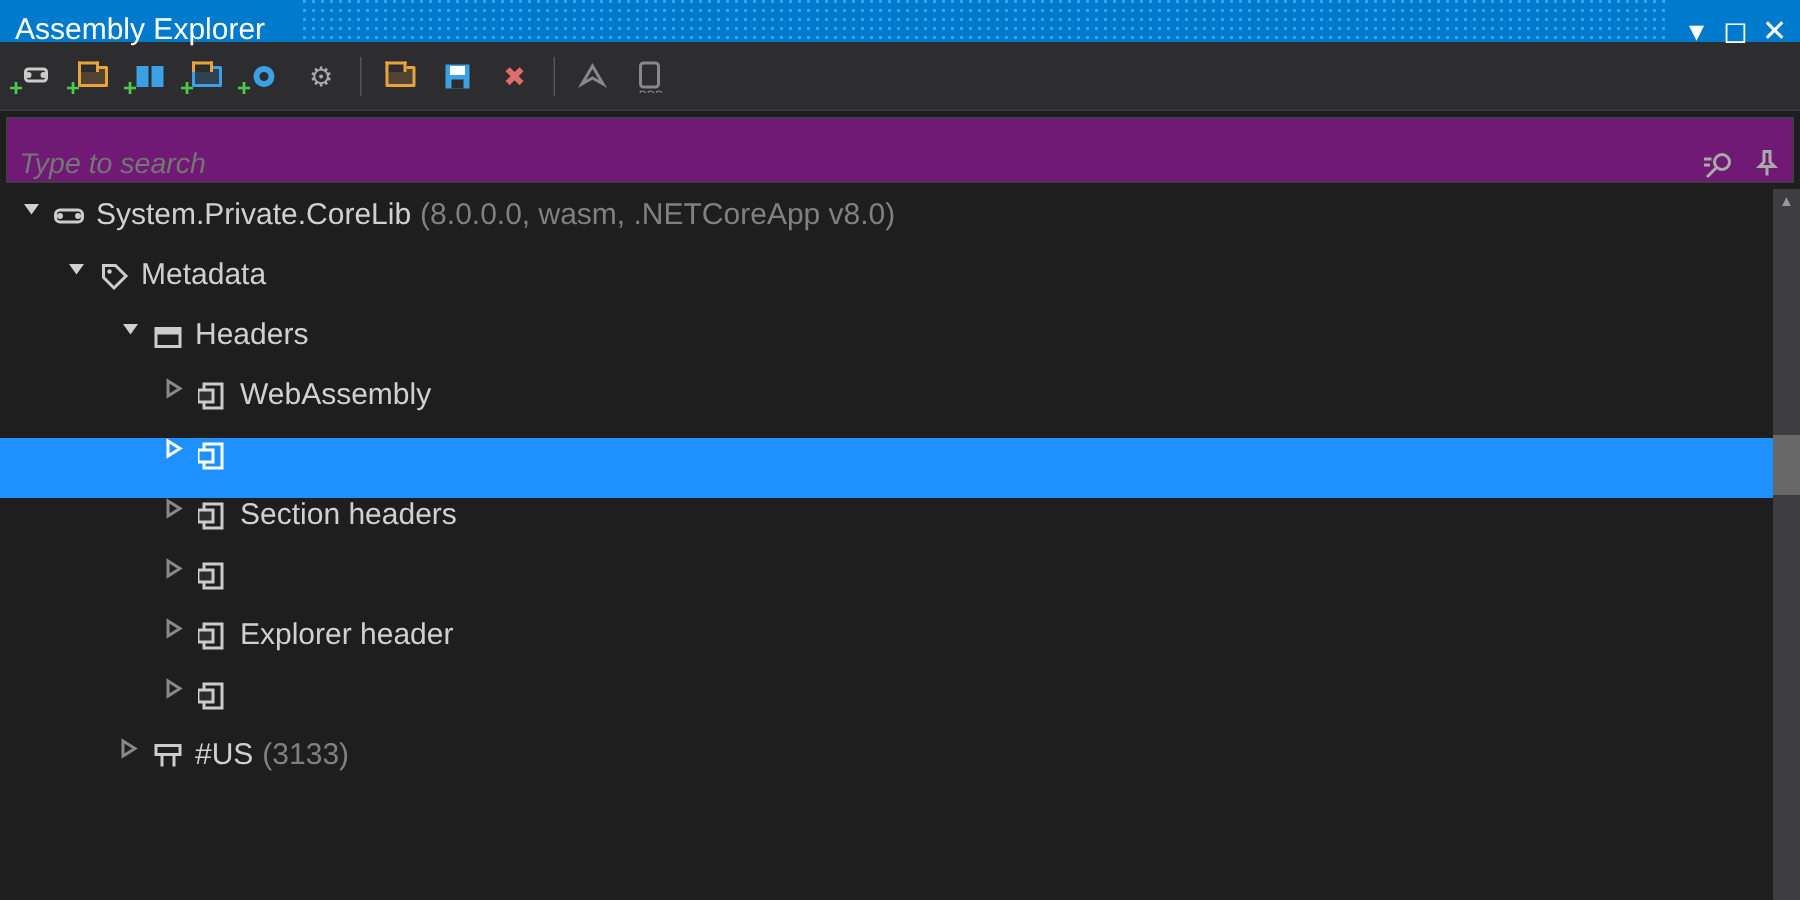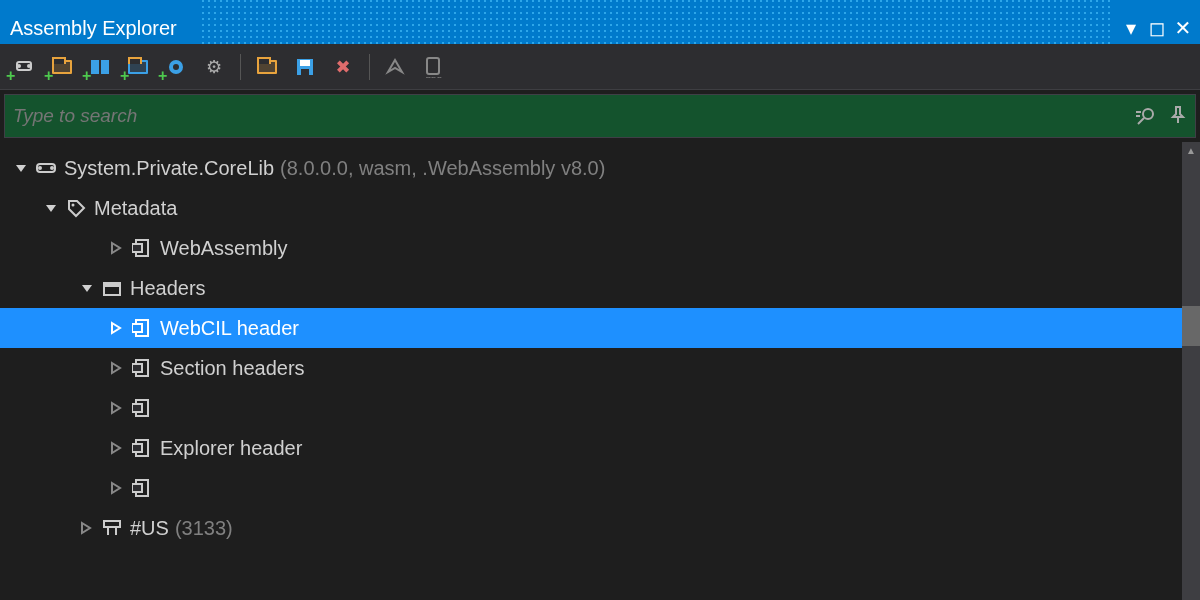--- a/index.html
+++ b/index.html
@@ -7,21 +7,21 @@
     font-family: "Segoe UI", Tahoma, sans-serif;
     background: #1e1e1e;
     color: #d0d0d0;
     width: 1200px;
     height: 600px;
     overflow: hidden;
     font-size: 18px;
   }
   .window { display: flex; flex-direction: column; height: 100%; }
   .titlebar {
-    height: 44px;
+    height: 28px;
     background: #007acc;
     display: flex;
     align-items: center;
     padding: 12px 6px 0 10px;
     color: #fff;
     font-size: 20px;
     position: relative;
   }
   .titlebar-title { z-index: 2; }
   .titlebar-dots {
@@ -60,25 +60,25 @@
   }
   .plus-badge {
     position: absolute; bottom: -2px; left: -4px;
     width: 12px; height: 12px; color: #4ec94e; font-weight: bold; font-size: 16px;
     line-height: 10px;
   }
   .glyph { font-size: 18px; }
   .toolbar-sep { width: 1px; height: 26px; background: #555; margin: 0 2px; }
   .search-row {
     height: 44px;
-    background: #14532d;
+    background: #701a75;
     border: 1px solid #3f3f46;
     margin: 4px;
     display: flex;
-    align-items: center;
+    align-items: flex-end;
     padding: 0 8px;
   }
   .search-input {
     flex: 1;
     background: transparent;
     border: none;
     outline: none;
     color: #aaa;
     font-size: 19px;
     font-style: italic;
@@ -92,21 +92,21 @@
   }
   .tree {
     flex: 1;
     padding: 6px 0;
     font-size: 20px;
     overflow: hidden;
   }
   .tree-row {
     height: 40px;
     display: flex;
-    align-items: center;
+    align-items: flex-start;
     white-space: nowrap;
     cursor: pointer;
   }
   .tree-row.selected { background: #1e90ff; color: #fff; }
   .tw { display: inline-block; width: 16px; text-align: center; }
   .twisty-down { color: #d0d0d0; }
   .twisty-right { color: #868686; }
   .pad { display: inline-block; }
   .node-icon {
     display: inline-flex; width: 24px; height: 24px; margin: 0 6px 0 4px;
@@ -233,85 +233,84 @@
             </svg>
         </span>
         <span class="node-icon">
           <svg width="22" height="14">
               <rect x="2" y="3" width="18" height="8" rx="3" fill="none" stroke="#ccc" stroke-width="2"></rect>
               <circle cx="5" cy="7" r="2" fill="#ccc"></circle>
               <circle cx="17" cy="7" r="2" fill="#ccc"></circle>
             </svg>
         </span>
         <span>System.Private.CoreLib</span>
-        <span class="muted">(8.0.0.0, wasm, .WebAssembly v8.0)</span>
+        <span class="muted">(8.0.0.0, wasm, .NETCoreApp v8.0)</span>
       </div>
 
       <div class="tree-row">
         <span class="pad" style="width:44px"></span>
         <span class="tw twisty-down">
           <svg width="14" height="14">
               <path d="M2 4 L12 4 L7 11 Z" fill="#d0d0d0"></path>
             </svg>
         </span>
         <span class="node-icon">
           <svg width="20" height="20">
               <path d="M3 3 h8 l7 7 -8 8 -7-7 z" fill="none" stroke="#ccc" stroke-width="2"></path>
               <circle cx="7" cy="7" r="1.5" fill="#ccc"></circle>
             </svg>
         </span>
         <span>Metadata</span>
       </div>
 
       <div class="tree-row">
-        <span class="pad" style="width:110px"></span>
-        <span class="tw twisty-right">
-          <svg width="12" height="14">
-              <path d="M2 2 L10 7 L2 12 Z" fill="none" stroke="#888" stroke-width="2"></path>
-            </svg>
-        </span>
-        <span class="node-icon">
-          <svg width="20" height="20">
-              <rect x="4" y="2" width="12" height="16" fill="none" stroke="#ccc" stroke-width="2"></rect>
-              <rect x="0" y="6" width="10" height="8" fill="#2d2d30" stroke="#ccc" stroke-width="2"></rect>
-            </svg>
-        </span>
-        <span>WebAssembly</span>
-      </div>
-
-      <div class="tree-row">
         <span class="pad" style="width:80px"></span>
         <span class="tw twisty-down">
           <svg width="14" height="14">
               <path d="M2 4 L12 4 L7 11 Z" fill="#d0d0d0"></path>
             </svg>
         </span>
         <span class="node-icon">
           <svg width="20" height="18">
               <rect x="2" y="4" width="16" height="12" fill="none" stroke="#ccc" stroke-width="2"></rect>
               <rect x="2" y="4" width="16" height="4" fill="#ccc"></rect>
             </svg>
         </span>
         <span>Headers</span>
       </div>
 
+      <div class="tree-row">
+        <span class="pad" style="width:110px"></span>
+        <span class="tw twisty-right">
+          <svg width="12" height="14">
+              <path d="M2 2 L10 7 L2 12 Z" fill="none" stroke="#888" stroke-width="2"></path>
+            </svg>
+        </span>
+        <span class="node-icon">
+          <svg width="20" height="20">
+              <rect x="4" y="2" width="12" height="16" fill="none" stroke="#ccc" stroke-width="2"></rect>
+              <rect x="0" y="6" width="10" height="8" fill="#2d2d30" stroke="#ccc" stroke-width="2"></rect>
+            </svg>
+        </span>
+        <span>WebAssembly</span>
+      </div>
+
       <div class="tree-row selected">
         <span class="pad" style="width:110px"></span>
         <span class="tw twisty-right">
           <svg width="12" height="14">
               <path d="M2 2 L10 7 L2 12 Z" fill="none" stroke="#fff" stroke-width="2"></path>
             </svg>
         </span>
         <span class="node-icon">
           <svg width="20" height="20">
               <rect x="4" y="2" width="12" height="16" fill="none" stroke="#fff" stroke-width="2"></rect>
               <rect x="0" y="6" width="10" height="8" fill="#1e90ff" stroke="#fff" stroke-width="2"></rect>
             </svg>
         </span>
-        <span>WebCIL header</span>
       </div>
 
       <div class="tree-row">
         <span class="pad" style="width:110px"></span>
         <span class="tw twisty-right">
           <svg width="12" height="14">
               <path d="M2 2 L10 7 L2 12 Z" fill="none" stroke="#888" stroke-width="2"></path>
             </svg>
         </span>
         <span class="node-icon">

